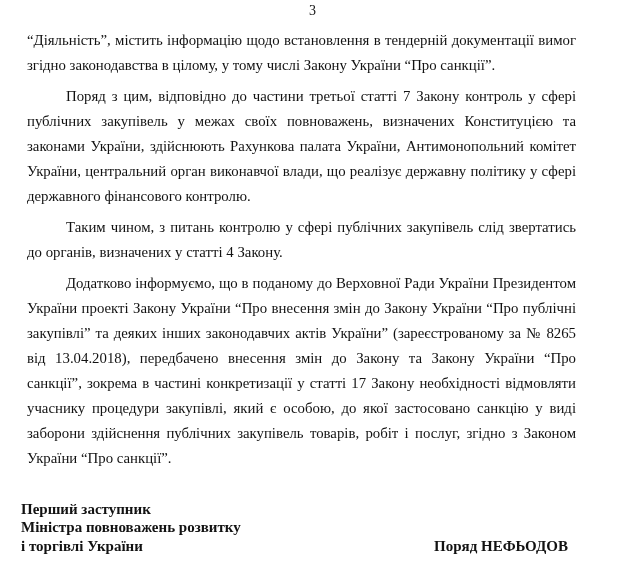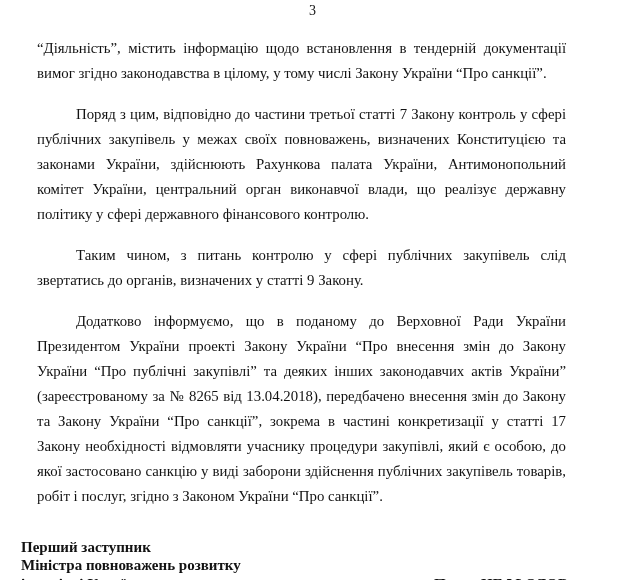--- a/index.html
+++ b/index.html
@@ -25,21 +25,21 @@
     line-height: 18px;
     height: 18px;
   }
   .doc-body {
     margin-top: 8px;
     font-size: 14.8px;
     line-height: 25px;
     text-align: justify;
   }
   .para {
-    margin: 16px;
+    margin: 6px;
     font-family: Liberation Serif, serif;
   }
   .para.indent {
     text-indent: 39px;
   }
   .signature {
     margin-top: 29px;
     font-weight: bold;
     font-size: 15px;
     line-height: 18.3px;
@@ -57,21 +57,21 @@
 </head>
 <body>
 
 <div class="page">
 
   <div class="page-number">3</div>
 
   <div class="doc-body">
     <p class="para">“Діяльність”, містить інформацію щодо встановлення в тендерній документації вимог згідно законодавства в цілому, у тому числі Закону України “Про санкції”.</p>
     <p class="para indent">Поряд з цим, відповідно до частини третьої статті 7 Закону контроль у сфері публічних закупівель у межах своїх повноважень, визначених Конституцією та законами України, здійснюють Рахункова палата України, Антимонопольний комітет України, центральний орган виконавчої влади, що реалізує державну політику у сфері державного фінансового контролю.</p>
-    <p class="para indent">Таким чином, з питань контролю у сфері публічних закупівель слід звертатись до органів, визначених у статті 9 Закону.</p>
+    <p class="para indent">Таким чином, з питань контролю у сфері публічних закупівель слід звертатись до органів, визначених у статті 4 Закону.</p>
     <p class="para indent">Додатково інформуємо, що в поданому до Верховної Ради України Президентом України проекті Закону України “Про внесення змін до Закону України “Про публічні закупівлі” та деяких інших законодавчих актів України” (зареєстрованому за № 8265 від 13.04.2018), передбачено внесення змін до Закону та Закону України “Про санкції”, зокрема в частині конкретизації у статті 17 Закону необхідності відмовляти учаснику процедури закупівлі, який є особою, до якої застосовано санкцію у виді заборони здійснення публічних закупівель товарів, робіт і послуг, згідно з Законом України “Про санкції”.</p>
   </div>
 
   <div class="signature">
     <div>Перший заступник</div>
     <div>Міністра повноважень розвитку</div>
     <div class="sig-row">
       <span>і торгівлі України</span>
       <span class="sig-name">Поряд НЕФЬОДОВ</span>
     </div>

